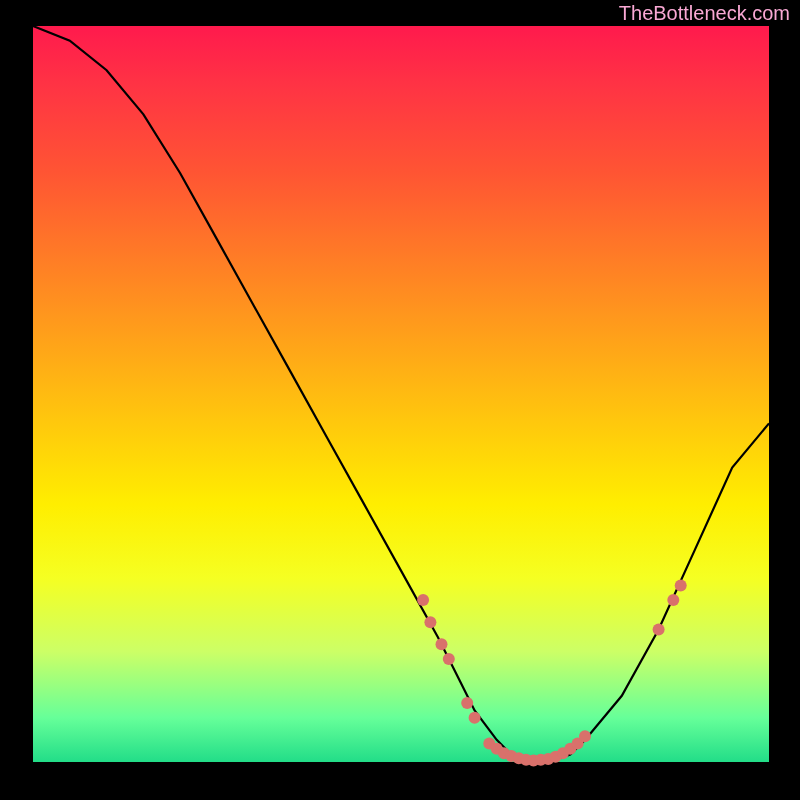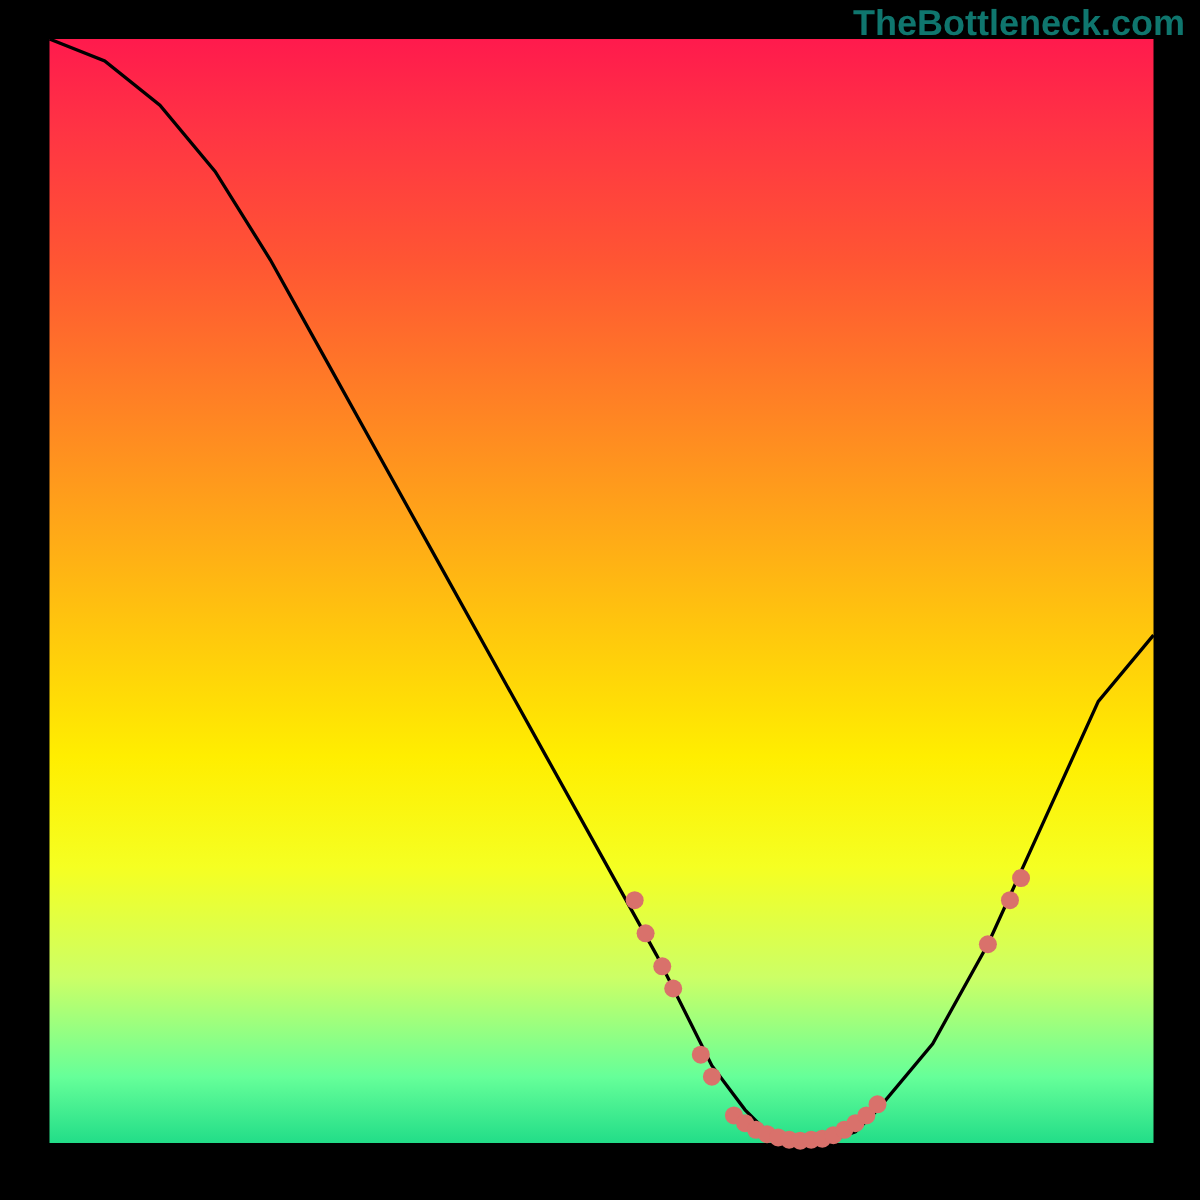--- a/index.html
+++ b/index.html
@@ -8,23 +8,23 @@
     background: #000;
     width: 800px;
     height: 800px;
     position: relative;
     font-family: Arial, Helvetica, sans-serif;
   }
   .watermark {
     position: absolute;
     top: 2px;
     right: 10px;
-    color: #0f766e;
-    font-size: 24px;
-    font-weight: 700;
+    color: #f9a8d4;
+    font-size: 20px;
+    font-weight: 400;
     z-index: 10;
   }
   .plot-area {
     position: absolute;
     left: 33px;
     top: 26px;
     width: 736px;
     height: 736px;
     background: linear-gradient(to bottom,
       #ff1a4d 0%,

